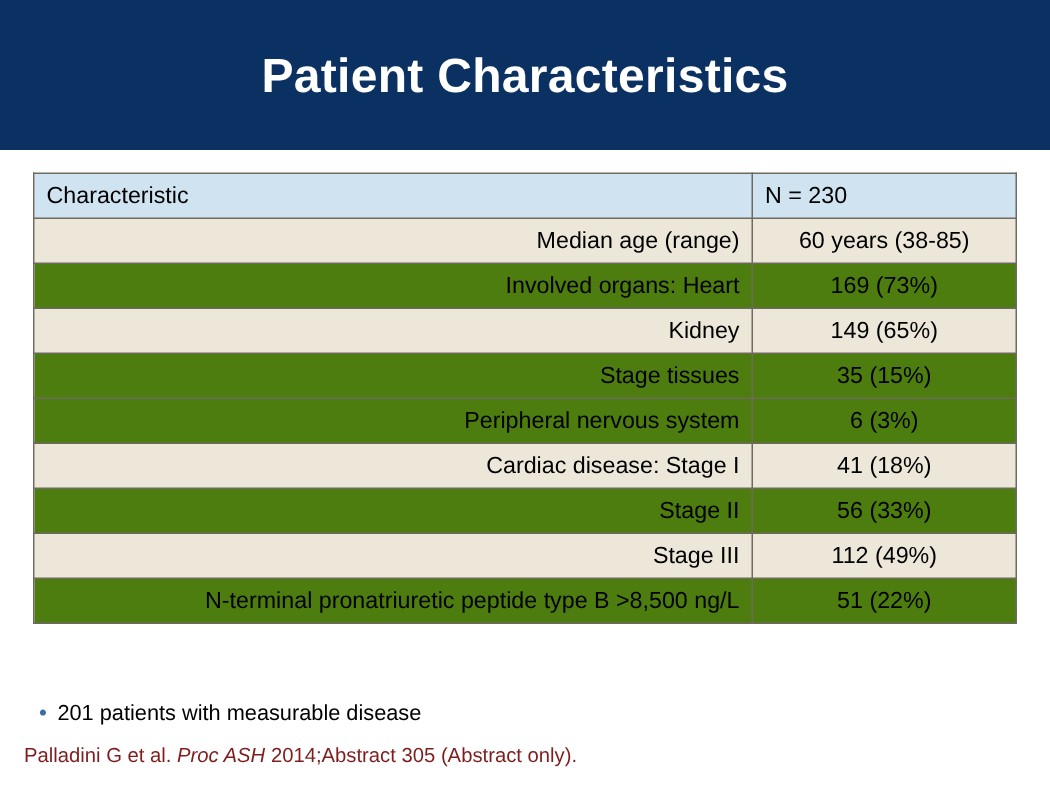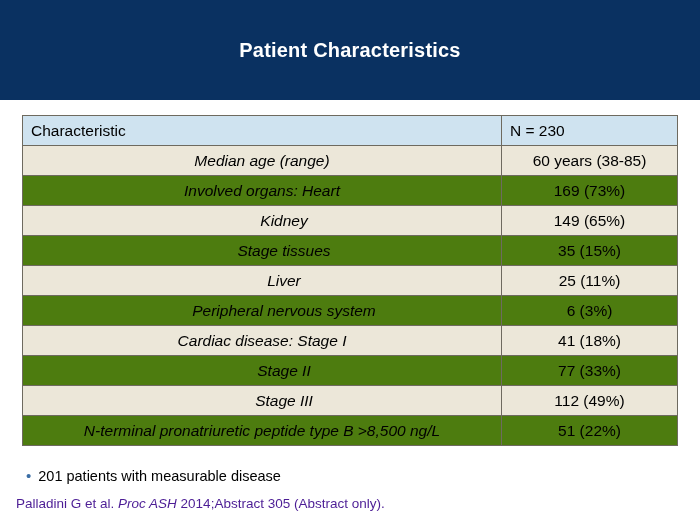--- a/index.html
+++ b/index.html
@@ -26,21 +26,21 @@
     top: 0;
     width: 700px;
     height: 100px;
     background: #0a3161;
     display: flex;
     align-items: center;
     justify-content: center;
   }
   .title-text {
     color: #ffffff;
-    font-size: 20px;
+    font-size: 32px;
     font-weight: bold;
     letter-spacing: 0.2px;
     text-align: center;
   }
   .table-wrap {
     position: absolute;
     left: 22px;
     top: 115px;
     width: 656px;
   }
@@ -68,22 +68,21 @@
   }
   th.head-right {
     background: #cfe3f0;
     font-weight: bold;
     text-align: left;
     font-size: 16px;
     height: 32px;
     width: 176px;
   }
   td.label {
-    text-align: center;
-    font-style: italic;
+    text-align: right;
   }
   td.value {
     text-align: center;
     width: 176px;
     margin-top: 36px;
   }
   .row-light td {
     background: #ece7d9;
   }
   .row-dark td {
@@ -108,21 +107,21 @@
     color: #3b6ea5;
     font-size: 15px;
     margin-right: 7px;
     line-height: 1;
   }
   .source-line {
     position: absolute;
     left: 16px;
     top: 496px;
     font-size: 13.5px;
-    color: #4c1d95;
+    color: #7f1d1d;
   }
   .source-line .ital {
     font-style: italic;
   }
 </style>
 </head>
 <body>
 
 <div class="slide">
 
@@ -148,35 +147,31 @@
           <td class="value">169 (73%)</td>
         </tr>
         <tr class="row-light">
           <td class="label indent-1">Kidney</td>
           <td class="value">149 (65%)</td>
         </tr>
         <tr class="row-dark">
           <td class="label indent-1">Stage tissues</td>
           <td class="value">35 (15%)</td>
         </tr>
-        <tr class="row-light">
-          <td class="label indent-1">Liver</td>
-          <td class="value">25 (11%)</td>
-        </tr>
         <tr class="row-dark">
           <td class="label indent-1">Peripheral nervous system</td>
           <td class="value">6 (3%)</td>
         </tr>
         <tr class="row-light">
           <td class="label">Cardiac disease: Stage I</td>
           <td class="value">41 (18%)</td>
         </tr>
         <tr class="row-dark">
           <td class="label indent-1">Stage II</td>
-          <td class="value">77 (33%)</td>
+          <td class="value">56 (33%)</td>
         </tr>
         <tr class="row-light">
           <td class="label indent-1">Stage III</td>
           <td class="value">112 (49%)</td>
         </tr>
         <tr class="row-dark">
           <td class="label">N-terminal pronatriuretic peptide type B &gt;8,500 ng/L</td>
           <td class="value">51 (22%)</td>
         </tr>
       </tbody>

